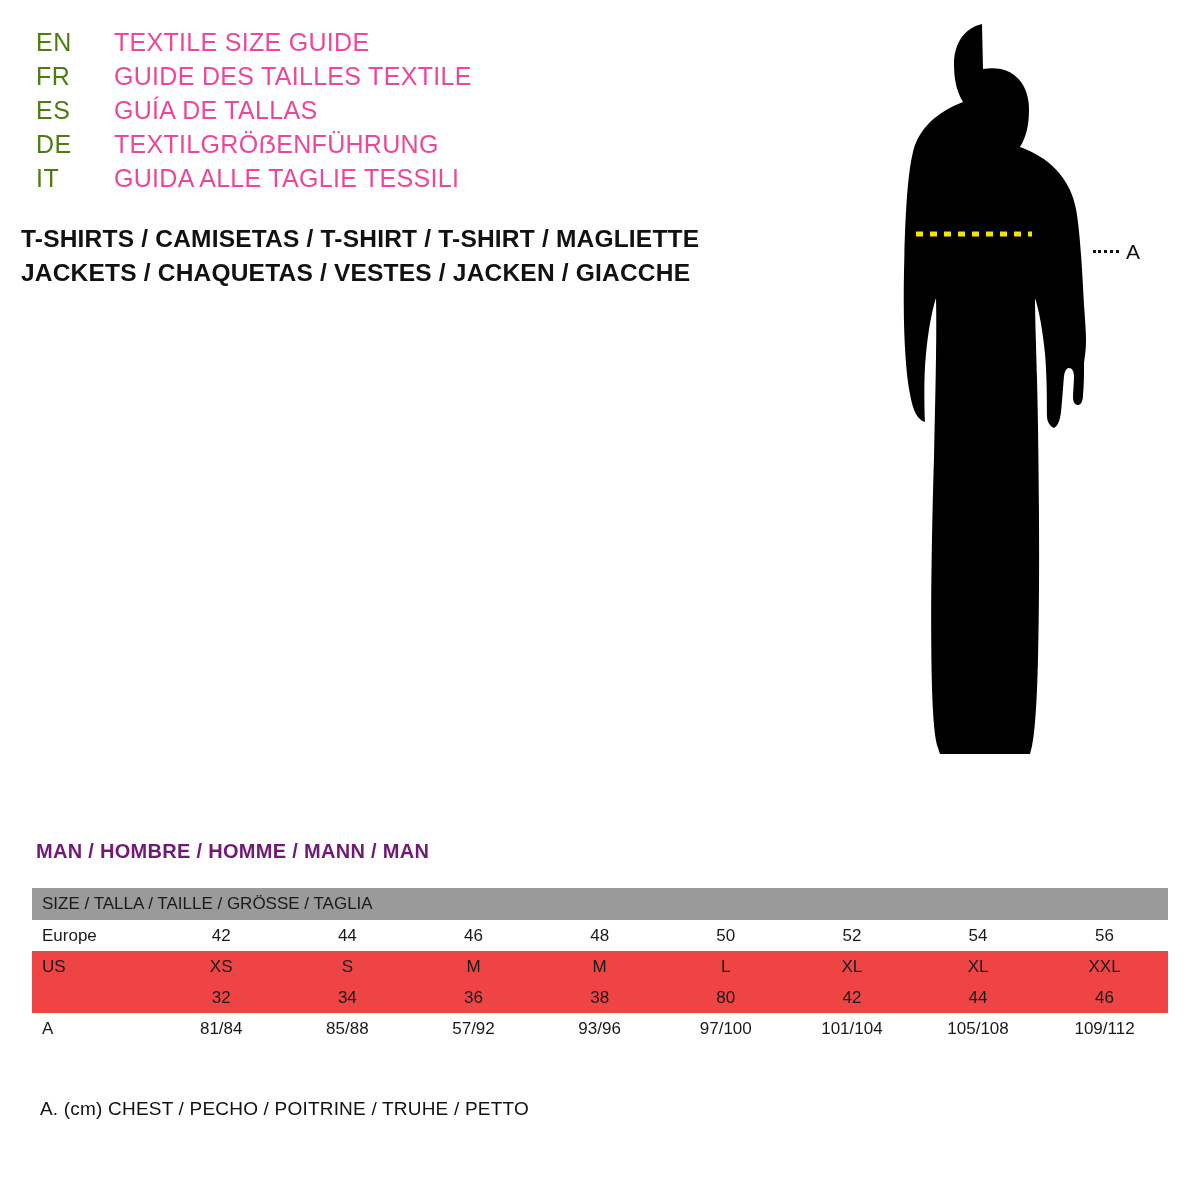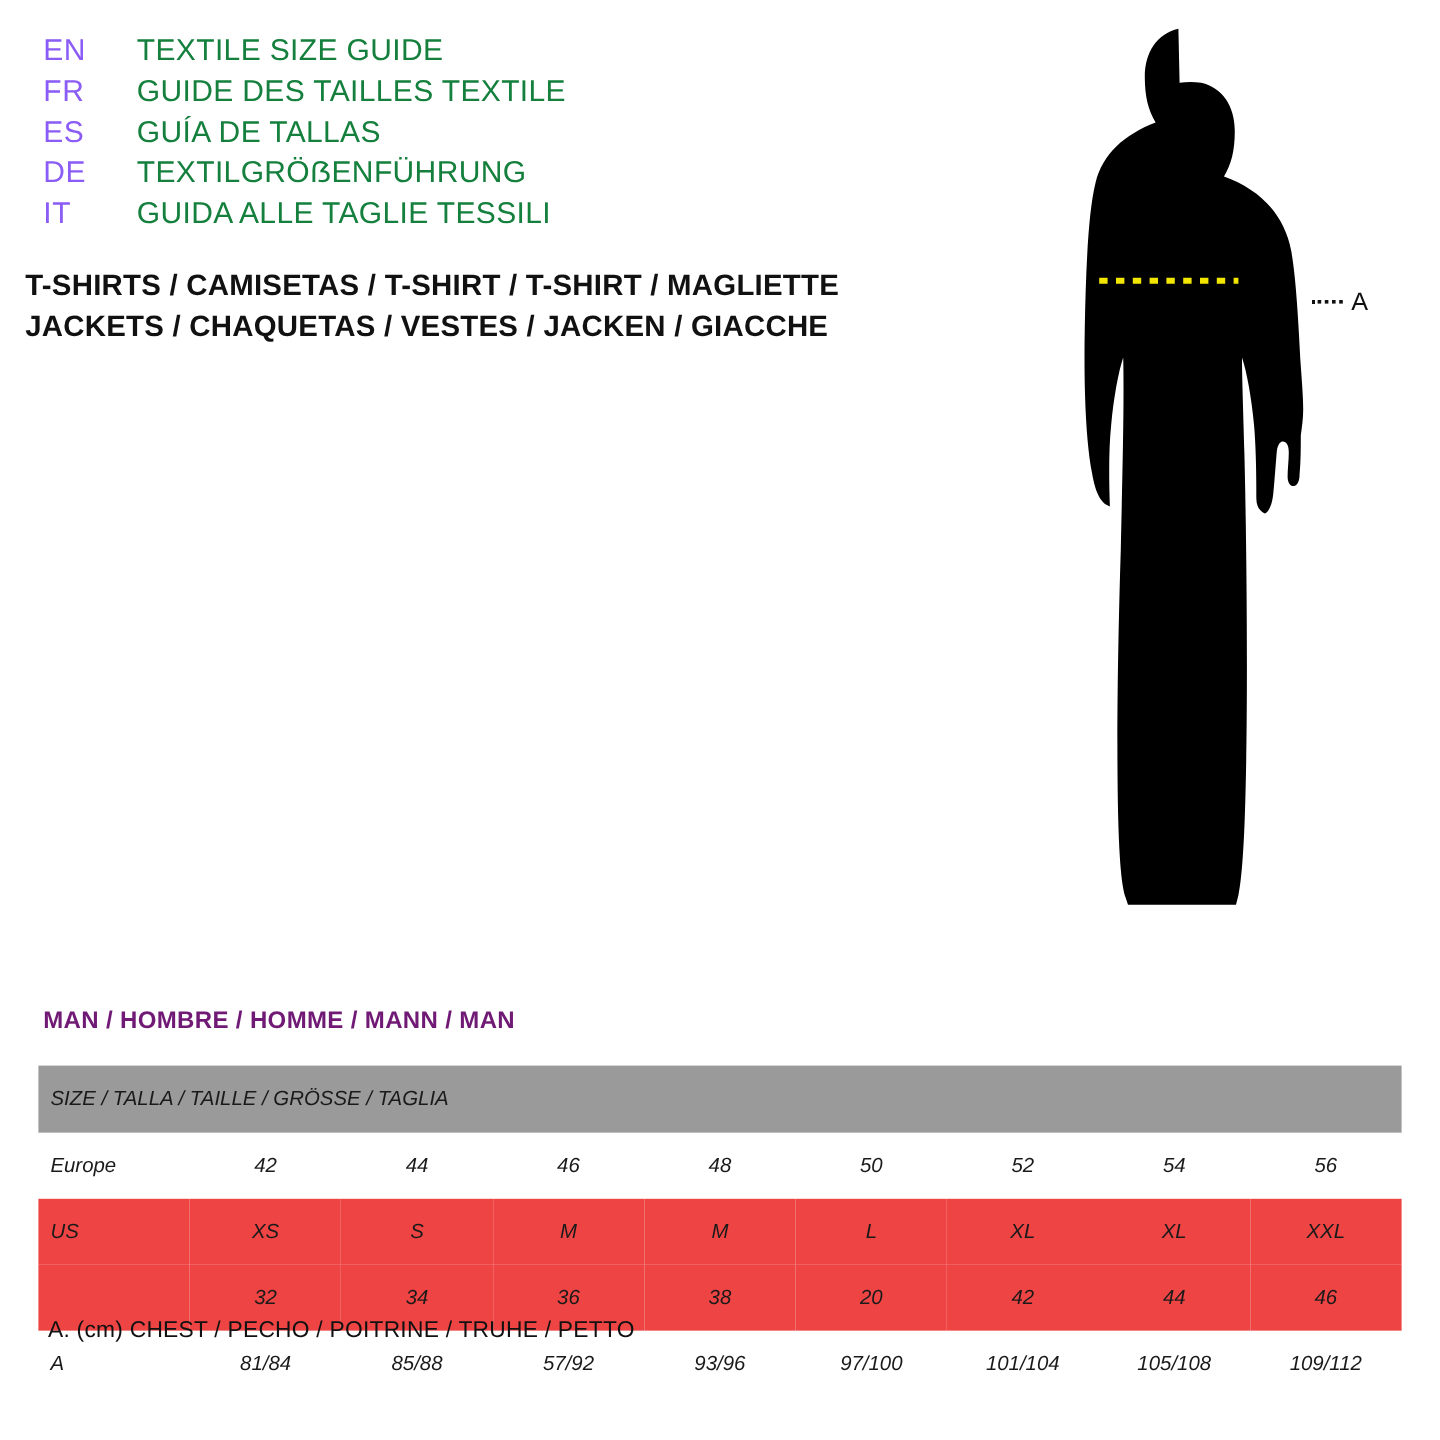--- a/index.html
+++ b/index.html
@@ -32,26 +32,26 @@
   .lang-row {
     display: flex;
     align-items: baseline;
     height: 34px;
   }
   .lang-code {
     width: 78px;
     flex: 0 0 78px;
     font-size: 25px;
     letter-spacing: 0.5px;
-    color: #8b5cf6;
+    color: #4d7c0f;
   }
   .lang-text {
     font-size: 25px;
     letter-spacing: 0.3px;
-    color: #15803d;
+    color: #ec4899;
     white-space: nowrap;
   }
 
   
   .category-block {
     position: absolute;
     left: 21px;
     top: 222px;
     width: 800px;
   }
@@ -107,22 +107,21 @@
     left: 32px;
     top: 888px;
     width: 1136px;
     border-collapse: collapse;
     table-layout: fixed;
   }
   .size-table td {
     height: 31px;
     font-size: 17px;
     color: #1a1a1a;
-    padding: 12px;
-    font-style: italic;
+    padding: 0;
   }
   .size-table .col-label {
     width: 168px;
     padding-left: 10px;
     text-align: left;
   }
   .size-table .val {
     text-align: center;
   }
   .row-header td {
@@ -256,21 +255,21 @@
         <td class="val">XL</td>
         <td class="val">XL</td>
         <td class="val">XXL</td>
       </tr>
       <tr class="row-shade">
         <td class="col-label"></td>
         <td class="val">32</td>
         <td class="val">34</td>
         <td class="val">36</td>
         <td class="val">38</td>
-        <td class="val">20</td>
+        <td class="val">80</td>
         <td class="val">42</td>
         <td class="val">44</td>
         <td class="val">46</td>
       </tr>
       <tr class="row-light">
         <td class="col-label">A</td>
         <td class="val">81/84</td>
         <td class="val">85/88</td>
         <td class="val">57/92</td>
         <td class="val">93/96</td>

